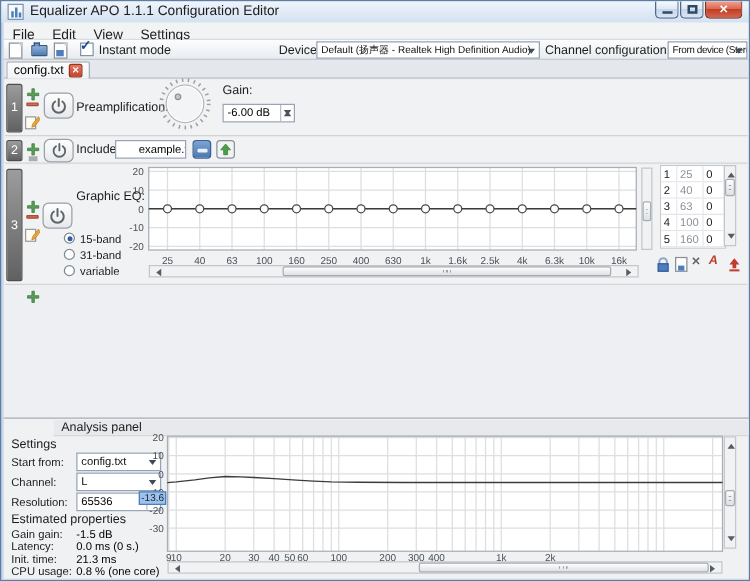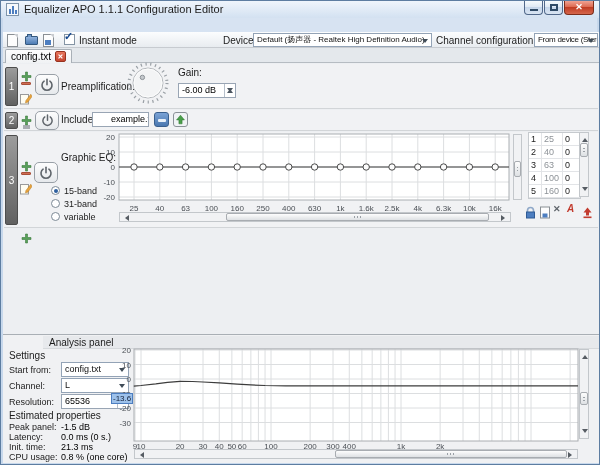--- a/index.html
+++ b/index.html
@@ -108,20 +108,21 @@
         </div>
       <div class="wb max">
           <i></i>
         </div>
       <div class="wb close">
           <span>✕</span>
         </div>
     </div>
   </div>
 
+  <div class="abs menubar" id="menubar"><span class="mitem">File</span><span class="mitem">Edit</span><span class="mitem">View</span><span class="mitem">Settings</span></div>
 
   <div class="abs toolbar"></div>
   <div class="abs tbico" style="left:6px;top:33px">
     <div class="abs page">
         <i></i>
       </div>
   </div>
   <div class="abs tbico" style="left:24px;top:33px">
     <div class="folder">
         <i></i>
@@ -400,21 +401,21 @@
   <div class="abs lbl9" style="left:8px;top:396px">Resolution:</div>
   <div class="spin" style="left:60px;top:393px;width:68px;height:15px">
     <span>65536</span>
     <span class="spinarr">
         <i class="up"></i>
         <i class="dn"></i>
       </span>
   </div>
   <div class="abs lbl10" style="left:8px;top:409px">Estimated properties</div>
   <div class="abs" id="propbox" style="left:8px;top:421px">
-      <div class="prop"><span class="plabel">Peak panel:</span><span>-1.5 dB</span></div>
+      <div class="prop"><span class="plabel">Gain gain:</span><span>-1.5 dB</span></div>
       <div class="prop"><span class="plabel">Latency:</span><span>0.0 ms (0 s.)</span></div>
       <div class="prop"><span class="plabel">Init. time:</span><span>21.3 ms</span></div>
       <div class="prop"><span class="plabel">CPU usage:</span><span>0.8 % (one core)</span></div>
     </div>
 
   <svg class="abs" id="an-svg" style="left:110px;top:345px" width="470" height="106">
       <rect x="23" y="3" width="444" height="92" fill="#ffffff"></rect>
       <line x1="24.051526227112234" x2="24.051526227112234" y1="3" y2="95" stroke="#dcdee0"></line>
       <line x1="30" x2="30" y1="3" y2="95" stroke="#dcdee0"></line>
       <line x1="69.13389943631756" x2="69.13389943631756" y1="3" y2="95" stroke="#dcdee0"></line>

